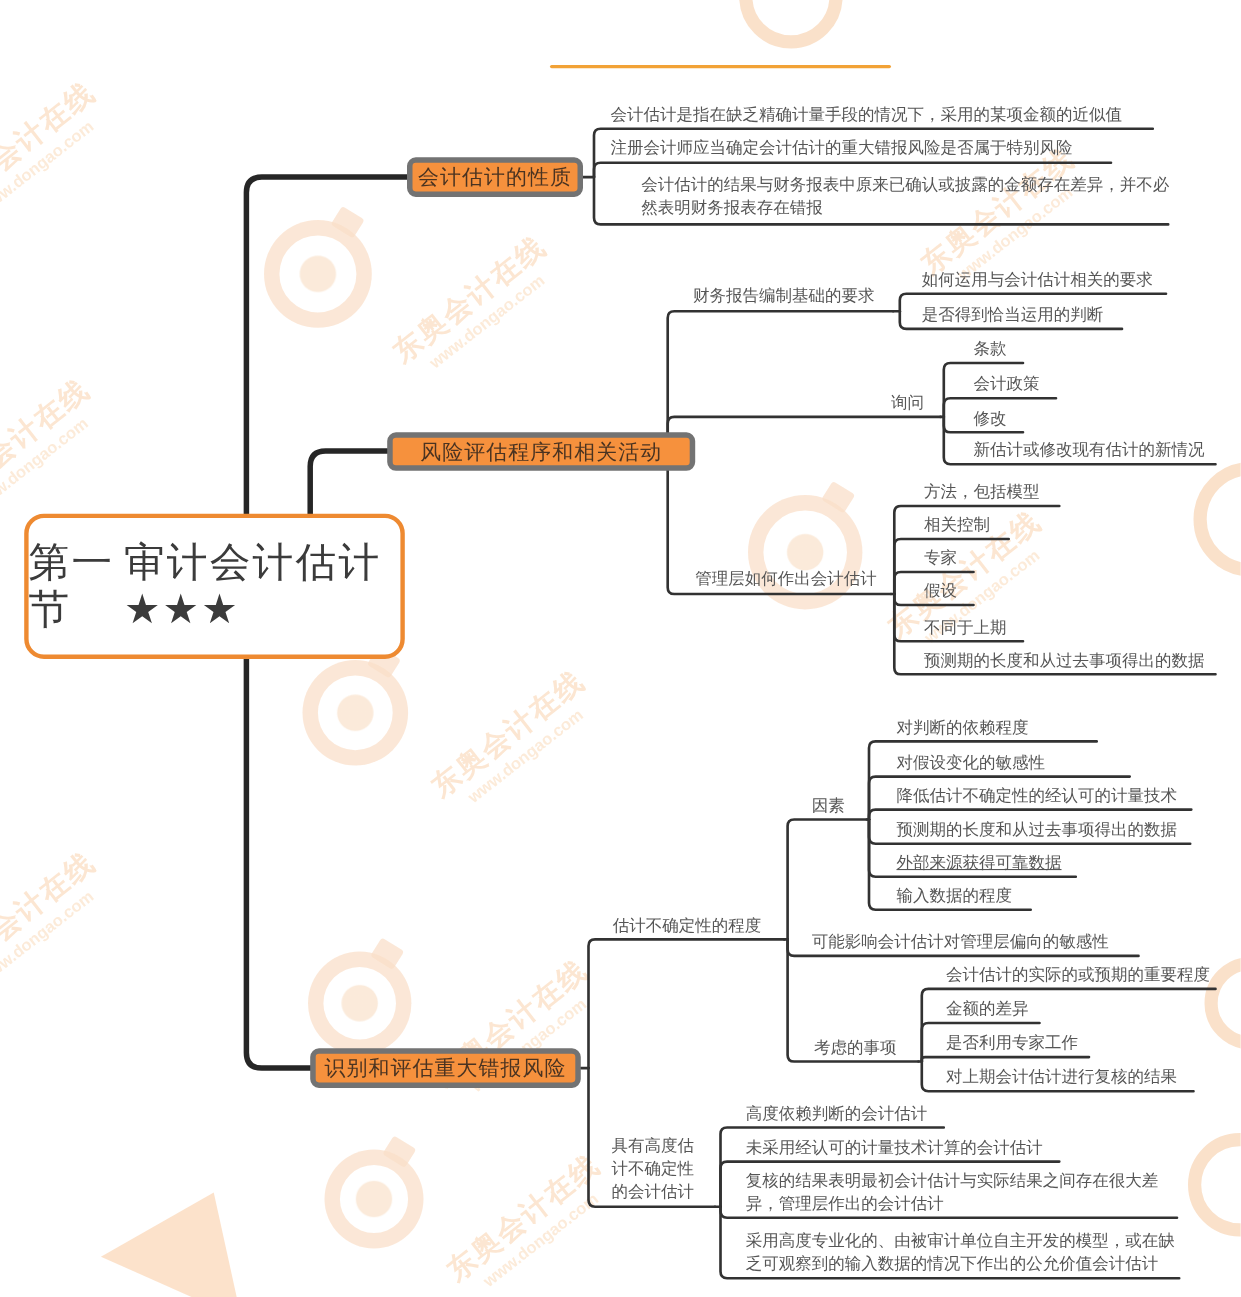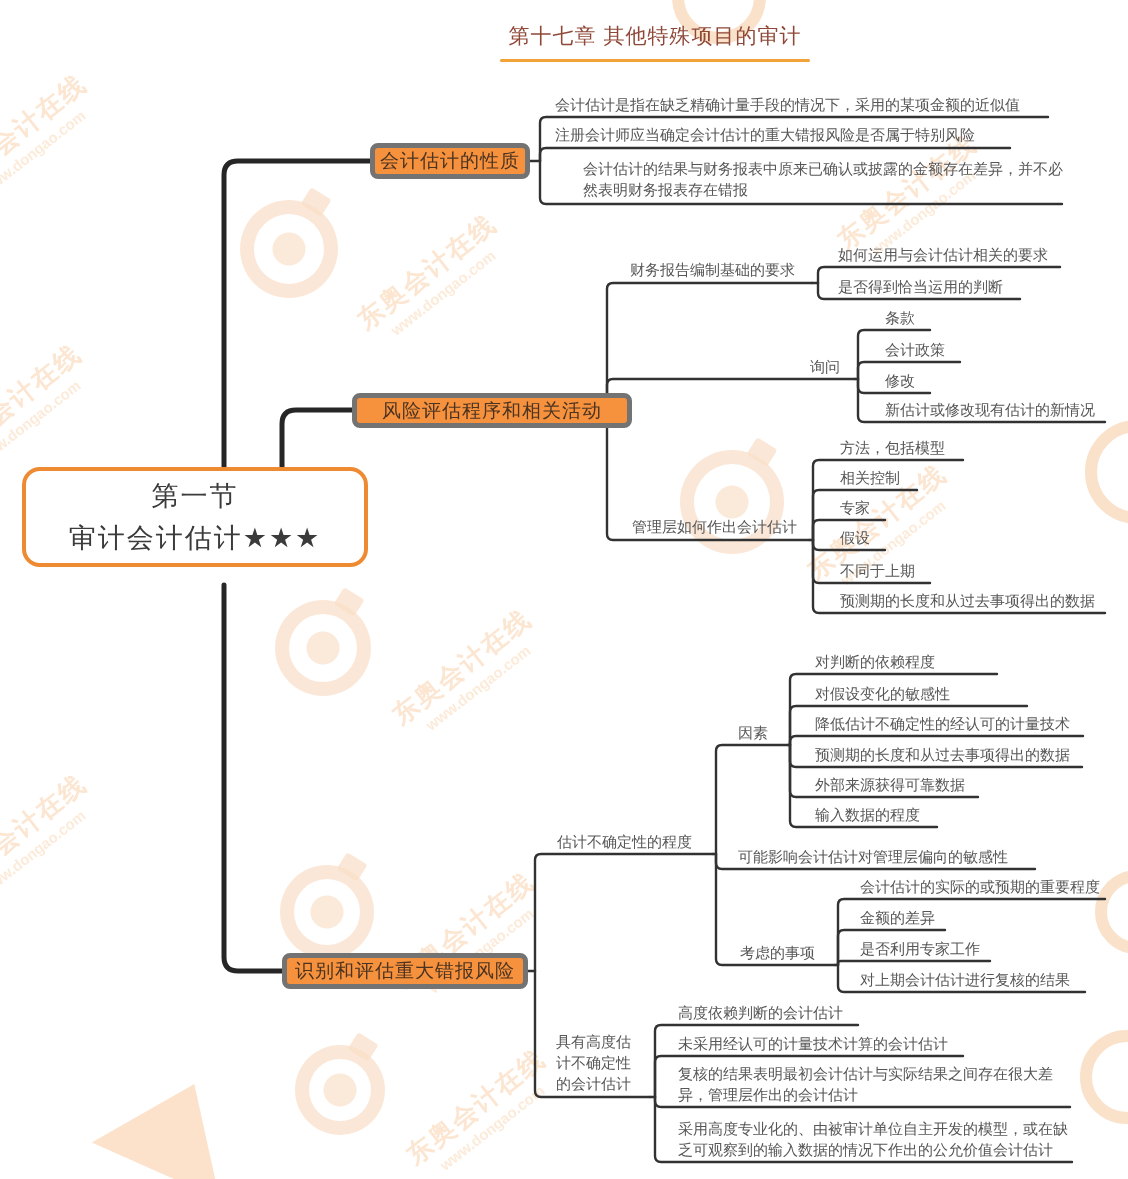--- a/index.html
+++ b/index.html
@@ -16,24 +16,24 @@
   .title{
     position:absolute;left:455px;top:22px;width:400px;text-align:center;
     font-size:21px;color:#8f4838;letter-spacing:1px;
   }
   .title-underline{
     position:absolute;left:500px;top:59px;width:310px;height:3px;
     background:#f2a236;border-radius:2px;
   }
   
   .root{
-    position:absolute;left:22px;top:467px;width:346px;height:100px;box-sizing:border-box;
+    position:absolute;left:22px;top:467px;width:346px;height:132px;box-sizing:border-box;
     background:#ffffff;border:4px solid #ee8a31;border-radius:18px;
-    display:flex;flex-direction:column;align-items:center;justify-content:center;
-    font-size:27px;line-height:42px;color:#3b3b3b;letter-spacing:2px;
+    display:flex;flex-direction:row;align-items:center;justify-content:center;
+    font-size:37px;line-height:42px;color:#3b3b3b;letter-spacing:2px;
   }
   
   .topic{
     position:absolute;box-sizing:border-box;background:#f6913d;border:5px solid #737373;
     border-radius:8px;color:#4a3321;font-size:19px;letter-spacing:1px;
     display:flex;align-items:center;justify-content:center;
   }
   
   .t{
     position:absolute;font-size:15px;line-height:21px;color:#565656;white-space:nowrap;
@@ -183,21 +183,20 @@
     <path class="conn" d="M838 965 V963 Q838 961 841 961 H990"></path>
     <path class="conn" d="M838 965 V986 Q838 992 844 992 H1085"></path>
     <path class="conn" d="M535 971 V1091 Q535 1097 541 1097 H650"></path>
     <path class="conn" d="M650 1097 H655"></path>
     <path class="conn" d="M655 1097 V1031 Q655 1025 661 1025 H858"></path>
     <path class="conn" d="M655 1097 V1062 Q655 1056 661 1056 H963"></path>
     <path class="conn" d="M655 1097 V1101 Q655 1107 661 1107 H1070"></path>
     <path class="conn" d="M655 1097 V1156 Q655 1162 661 1162 H1072"></path>
   </svg>
 
-  <div class="title">第十七章 其他特殊项目的审计</div>
   <div class="title-underline"></div>
 
   <div class="root">
     <div>第一节</div>
     <div>审计会计估计★★★</div>
   </div>
 
   <div class="topic" style="left:370px;top:143px;width:160px;height:36px;">会计估计的性质</div>
   <div class="t" style="left:555px;top:94px;">会计估计是指在缺乏精确计量手段的情况下，采用的某项金额的近似值</div>
   <div class="t" style="left:555px;top:124px;">注册会计师应当确定会计估计的重大错报风险是否属于特别风险</div>
@@ -224,21 +223,21 @@
   <div class="t" style="left:840px;top:590px;">预测期的长度和从过去事项得出的数据</div>
 
   <div class="topic" style="left:282px;top:953px;width:246px;height:36px;">识别和评估重大错报风险</div>
 
   <div class="t" style="left:557px;top:831px;">估计不确定性的程度</div>
   <div class="t" style="left:738px;top:722px;">因素</div>
   <div class="t" style="left:815px;top:651px;">对判断的依赖程度</div>
   <div class="t" style="left:815px;top:683px;">对假设变化的敏感性</div>
   <div class="t" style="left:815px;top:713px;">降低估计不确定性的经认可的计量技术</div>
   <div class="t" style="left:815px;top:744px;">预测期的长度和从过去事项得出的数据</div>
-  <div class="t" style="left:815px;top:774px;">外部来源获得可靠数据</div>
+  <div class="t" style="left:815px;top:774px;text-decoration:underline;">外部来源获得可靠数据</div>
   <div class="t" style="left:815px;top:804px;">输入数据的程度</div>
   <div class="t" style="left:738px;top:846px;">可能影响会计估计对管理层偏向的敏感性</div>
   <div class="t" style="left:740px;top:942px;">考虑的事项</div>
   <div class="t" style="left:860px;top:876px;">会计估计的实际的或预期的重要程度</div>
   <div class="t" style="left:860px;top:907px;">金额的差异</div>
   <div class="t" style="left:860px;top:938px;">是否利用专家工作</div>
   <div class="t" style="left:860px;top:969px;">对上期会计估计进行复核的结果</div>
 
   <div class="t wrap" style="left:556px;top:1031px;width:78px;">具有高度估计不确定性的会计估计</div>
   <div class="t" style="left:678px;top:1002px;">高度依赖判断的会计估计</div>

